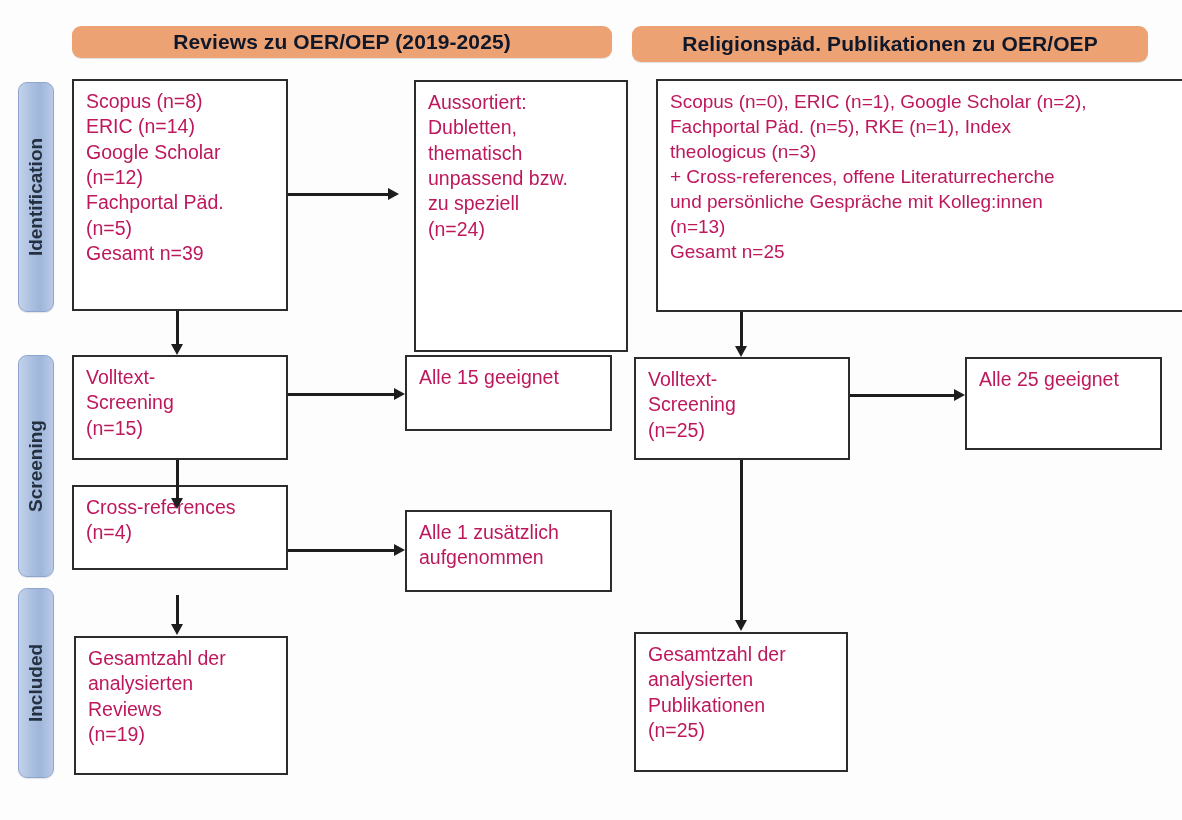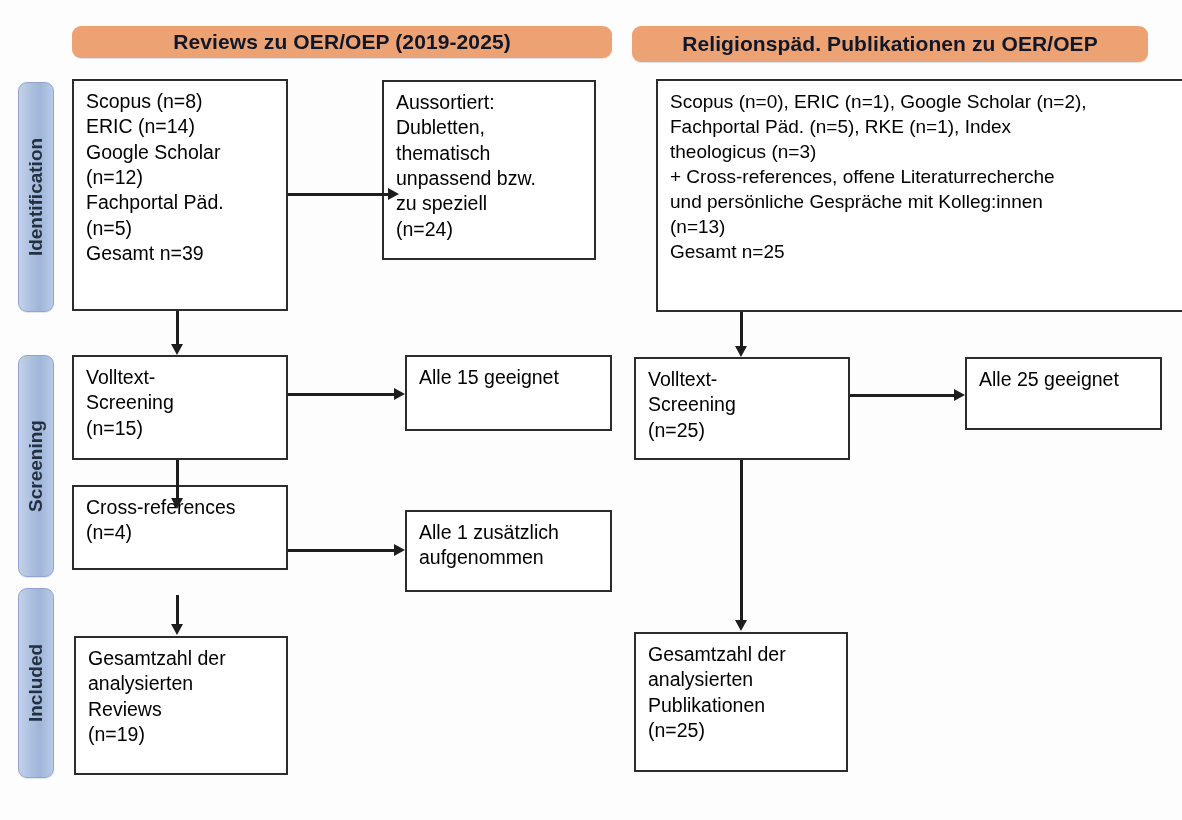--- a/index.html
+++ b/index.html
@@ -58,41 +58,41 @@
   #stage-screening      { top: 355px; height: 220px; }
   #stage-included       { top: 588px; height: 188px; }
 
   
   .flow-box {
     position: absolute;
     background: #ffffff;
     border: 2.5px solid #2c2c2c;
     box-sizing: border-box;
     padding: 8px 10px 6px 12px;
-    color: #000000;
+    color: #be185d;
     font-size: 19.5px;
     line-height: 1.30;
     white-space: pre-line;
     overflow: hidden;
   }
   .flow-box.compact { font-size: 19px; line-height: 1.32; }
 
   
   #box-l-sources   { left: 72px;  top: 79px;  width: 216px; height: 232px; }
-  #box-l-excluded  { left: 382px; top: 80px;  width: 214px; height: 180px; }
+  #box-l-excluded  { left: 414px; top: 80px;  width: 214px; height: 272px; }
   #box-l-fulltext  { left: 72px;  top: 355px; width: 216px; height: 105px; }
   #box-l-allfit    { left: 405px; top: 355px; width: 207px; height: 76px;  }
   #box-l-crossref  { left: 72px;  top: 485px; width: 216px; height: 85px;  }
   #box-l-alladded  { left: 405px; top: 510px; width: 207px; height: 82px;  }
   #box-l-included  { left: 74px;  top: 636px; width: 214px; height: 139px; }
 
   
   #box-r-sources   { left: 656px; top: 79px;  width: 528px; height: 233px; }
   #box-r-fulltext  { left: 634px; top: 357px; width: 216px; height: 103px; }
-  #box-r-allfit    { left: 965px; top: 357px; width: 197px; height: 73px;  }
+  #box-r-allfit    { left: 965px; top: 357px; width: 197px; height: 93px;  }
   #box-r-included  { left: 634px; top: 632px; width: 214px; height: 140px; }
 
   
   .conn { position: absolute; background: #1d1d1d; }
   .conn-v { width: 3px; }
   .conn-h { height: 3px; }
   .arrow-down {
     position: absolute;
     width: 0; height: 0;
     border-left: 6.5px solid transparent;

